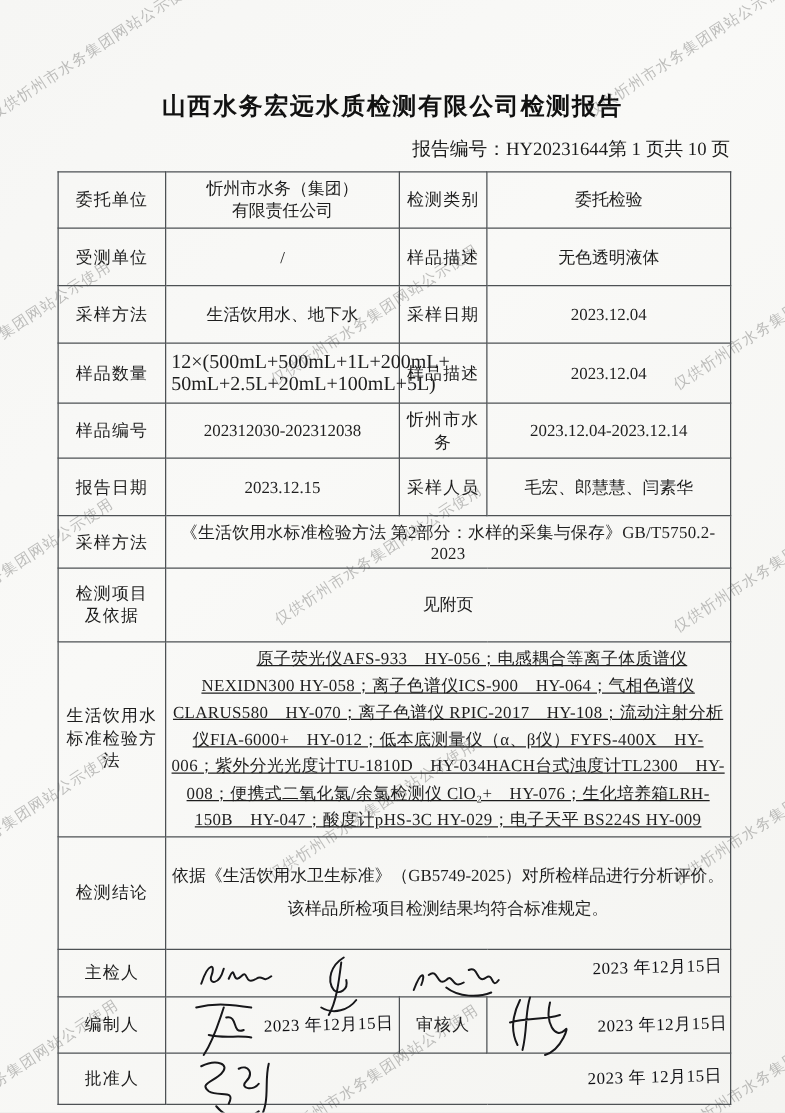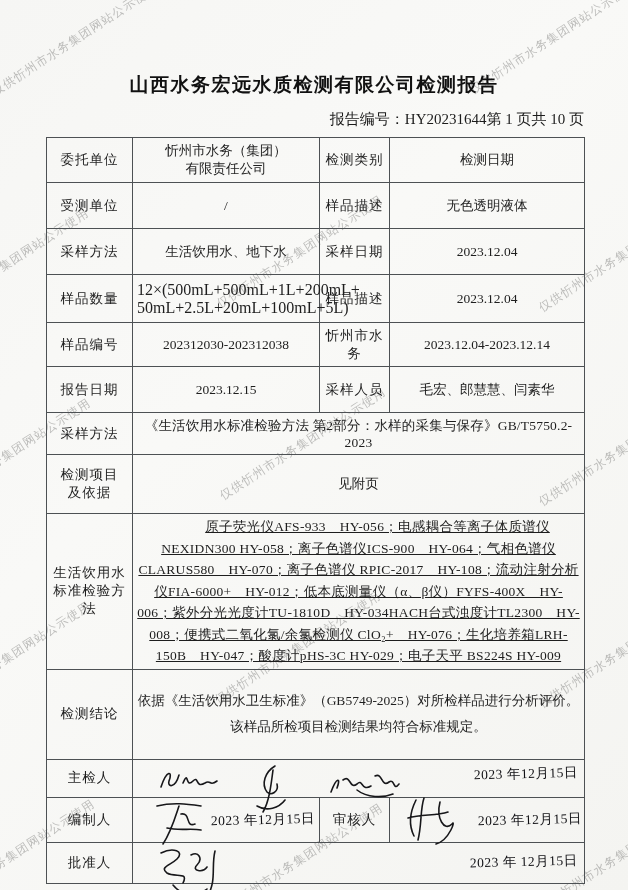--- a/index.html
+++ b/index.html
@@ -125,21 +125,21 @@
         <col style="width:70px">
         <col style="width:195px">
       </colgroup>
 
     <tbody>
         <tr class="r1">
       <td class="lbl">委托单位</td>
       <td class="pre">忻州市水务（集团）
 有限责任公司</td>
       <td class="lbl">检测类别</td>
-      <td>检测日期</td>
+      <td>委托检验</td>
     </tr>
     <tr class="r2">
       <td class="lbl">受测单位</td>
       <td>/</td>
       <td class="lbl">样品描述</td>
       <td>无色透明液体</td>
     </tr>
     <tr class="r3">
       <td class="lbl">采样方法</td>
       <td>生活饮用水、地下水</td>

